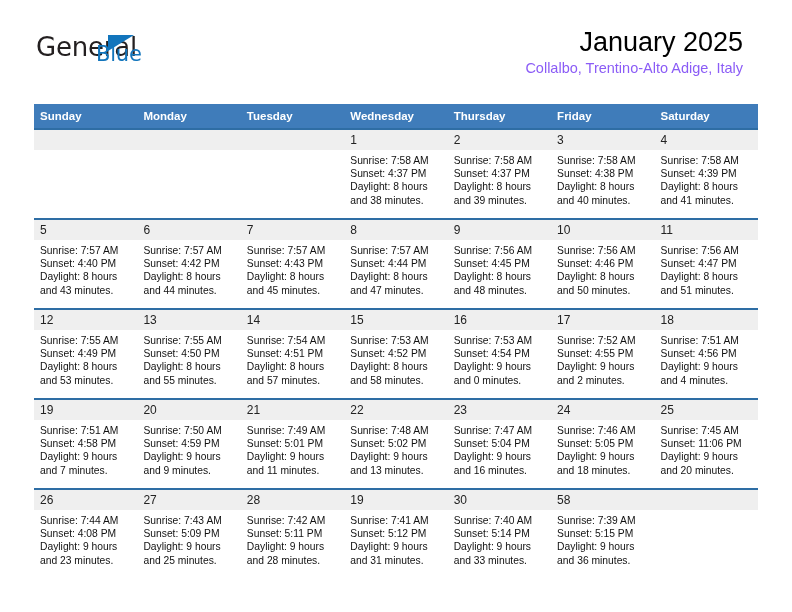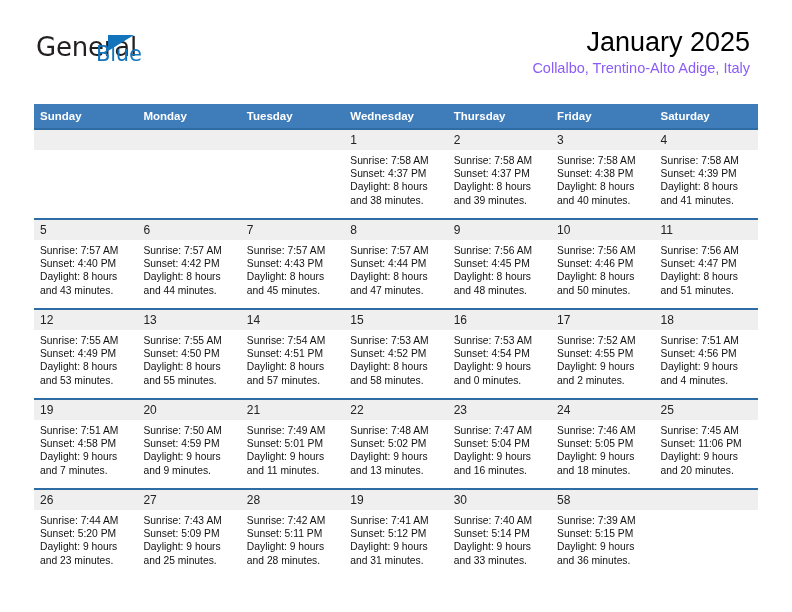--- a/index.html
+++ b/index.html
@@ -60,21 +60,21 @@
     left: 62px;
     top: 10px;
     font-size: 21px;
     letter-spacing: -0.2px;
     color: #1275bc;
     font-family: "DejaVu Sans", sans-serif;
   }
 
   .title-block {
     position: absolute;
-    right: 8px;
+    right: 15px;
     top: 0;
     text-align: right;
   }
   .cal-title {
     font-size: 27px;
     color: #000;
     line-height: 32px;
     white-space: nowrap;
   }
   .cal-sub {
@@ -408,21 +408,21 @@
               <div>Daylight: 9 hours</div>
               <div>and 20 minutes.</div>
             </div>
           </td>
         </tr>
         <tr>
           <td>
             <div class="daynum">26</div>
             <div class="info">
               <div>Sunrise: 7:44 AM</div>
-              <div>Sunset: 5:20 PM</div>
+              <div>Sunset: 4:08 PM</div>
               <div>Daylight: 9 hours</div>
               <div>and 23 minutes.</div>
             </div>
           </td>
           <td>
             <div class="daynum">27</div>
             <div class="info">
               <div>Sunrise: 7:43 AM</div>
               <div>Sunset: 5:09 PM</div>
               <div>Daylight: 9 hours</div>

